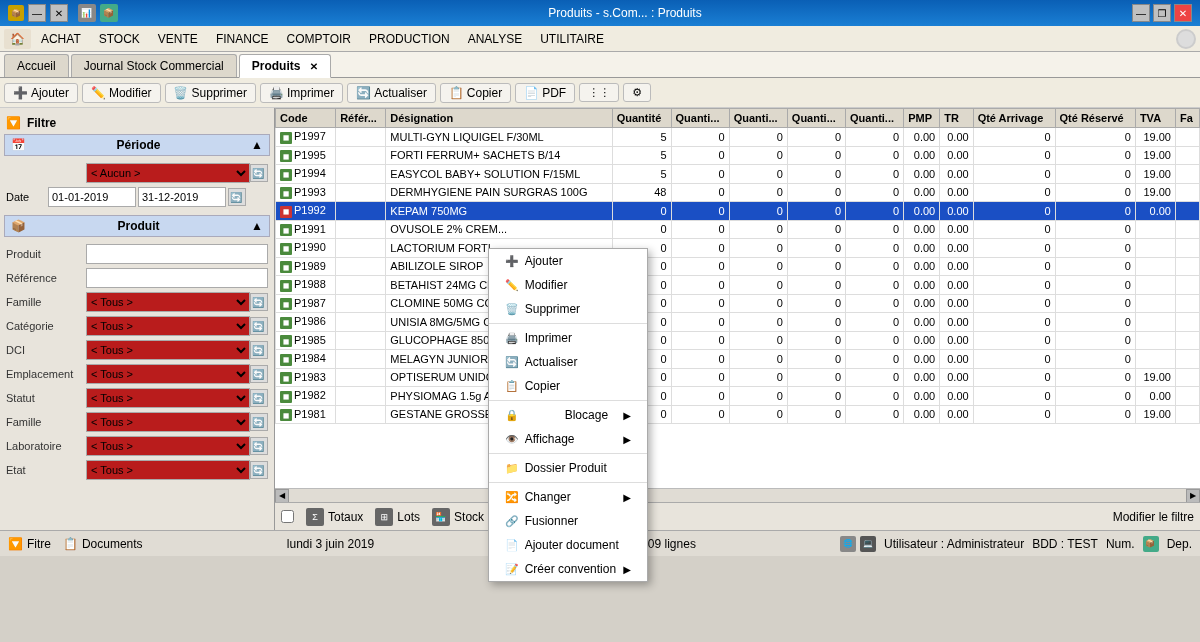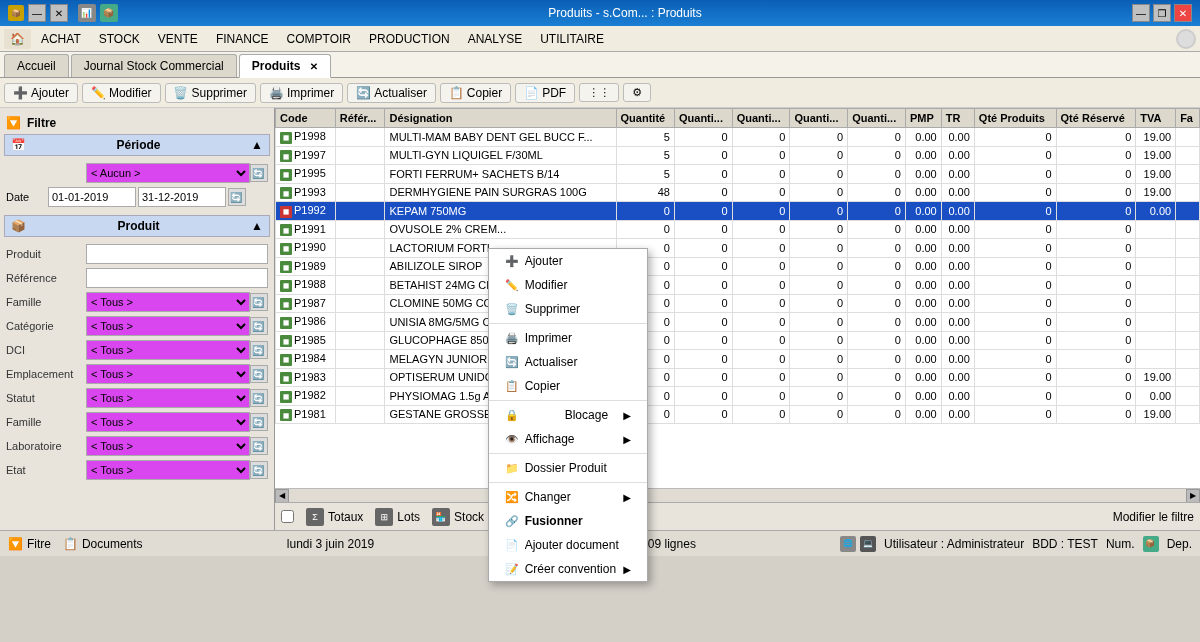--- a/index.html
+++ b/index.html
@@ -131,21 +131,21 @@
       font-size: 11px;
     }
     .date-row { display: flex; align-items: center; gap: 2px; margin-bottom: 4px; }
     .date-label { width: 40px; font-size: 11px; }
     .date-input { width: 88px; height: 20px; border: 1px solid #aaa; background: white; padding: 1px 3px; font-size: 11px; }
     .refresh-btn { width: 18px; height: 18px; background: #ddd; border: 1px solid #aaa; cursor: pointer; display: flex; align-items: center; justify-content: center; font-size: 10px; }
     .select-input {
       flex: 1;
       height: 20px;
       border: 1px solid #aaa;
-      background: #d946ef;
+      background: #b91c1c;
       font-size: 11px;
     }
 
     
     .content-area {
       flex: 1;
       display: flex;
       flex-direction: column;
       overflow: hidden;
     }
@@ -412,63 +412,63 @@
             <th>Code</th>
             <th>Référ...</th>
             <th style="min-width:160px;">Désignation</th>
             <th>Quantité</th>
             <th>Quanti...</th>
             <th>Quanti...</th>
             <th>Quanti...</th>
             <th>Quanti...</th>
             <th>PMP</th>
             <th>TR</th>
-            <th>Qté Produits</th>
+            <th>Qté Arrivage</th>
             <th>Qté Réservé</th>
             <th>TVA</th>
             <th>Fa</th>
           </tr>
         </thead>
         <tbody id="table-body">
             <tr>
-    <td><span class="row-indicator " style="background:#4a8a3c;">◼</span>P1998</td>
-    <td></td>
-    <td>MULTI-MAM BABY DENT GEL BUCC F...</td>
-    <td style="text-align:right;">5</td>
-    <td style="text-align:right;">0</td>
-    <td style="text-align:right;">0</td>
-    <td style="text-align:right;">0</td>
-    <td style="text-align:right;">0</td>
-    <td style="text-align:right;">0.00</td>
-    <td style="text-align:right;">0.00</td>
-    <td style="text-align:right;">0</td>
-    <td style="text-align:right;">0</td>
-    <td style="text-align:right;">19.00</td>
-    <td></td>
-  </tr>
-            <tr>
     <td><span class="row-indicator " style="background:#4a8a3c;">◼</span>P1997</td>
     <td></td>
     <td>MULTI-GYN LIQUIGEL  F/30ML</td>
     <td style="text-align:right;">5</td>
     <td style="text-align:right;">0</td>
     <td style="text-align:right;">0</td>
     <td style="text-align:right;">0</td>
     <td style="text-align:right;">0</td>
     <td style="text-align:right;">0.00</td>
     <td style="text-align:right;">0.00</td>
     <td style="text-align:right;">0</td>
     <td style="text-align:right;">0</td>
     <td style="text-align:right;">19.00</td>
     <td></td>
   </tr>
             <tr>
     <td><span class="row-indicator " style="background:#4a8a3c;">◼</span>P1995</td>
     <td></td>
     <td>FORTI FERRUM+  SACHETS B/14</td>
+    <td style="text-align:right;">5</td>
+    <td style="text-align:right;">0</td>
+    <td style="text-align:right;">0</td>
+    <td style="text-align:right;">0</td>
+    <td style="text-align:right;">0</td>
+    <td style="text-align:right;">0.00</td>
+    <td style="text-align:right;">0.00</td>
+    <td style="text-align:right;">0</td>
+    <td style="text-align:right;">0</td>
+    <td style="text-align:right;">19.00</td>
+    <td></td>
+  </tr>
+            <tr>
+    <td><span class="row-indicator " style="background:#4a8a3c;">◼</span>P1994</td>
+    <td></td>
+    <td>EASYCOL BABY+  SOLUTION F/15ML</td>
     <td style="text-align:right;">5</td>
     <td style="text-align:right;">0</td>
     <td style="text-align:right;">0</td>
     <td style="text-align:right;">0</td>
     <td style="text-align:right;">0</td>
     <td style="text-align:right;">0.00</td>
     <td style="text-align:right;">0.00</td>
     <td style="text-align:right;">0</td>
     <td style="text-align:right;">0</td>
     <td style="text-align:right;">19.00</td>
@@ -788,21 +788,21 @@
     <span style="flex:1;">Dossier Produit</span>
   </div>
   <div class="ctx-separator"></div>
   <div class="ctx-item">
     <span style="font-size:11px;">🔀</span>
     <span style="flex:1;">Changer</span>
     <span class="ctx-arrow">▶</span>
   </div>
   <div class="ctx-item">
     <span style="font-size:11px;">🔗</span>
-    <span style="flex:1;font-weight:bold;">Fusionner</span>
+    <span style="flex:1;">Fusionner</span>
   </div>
   <div class="ctx-item">
     <span style="font-size:11px;">📄</span>
     <span style="flex:1;">Ajouter document</span>
   </div>
   <div class="ctx-item">
     <span style="font-size:11px;">📝</span>
     <span style="flex:1;">Créer convention</span>
     <span class="ctx-arrow">▶</span>
   </div>

